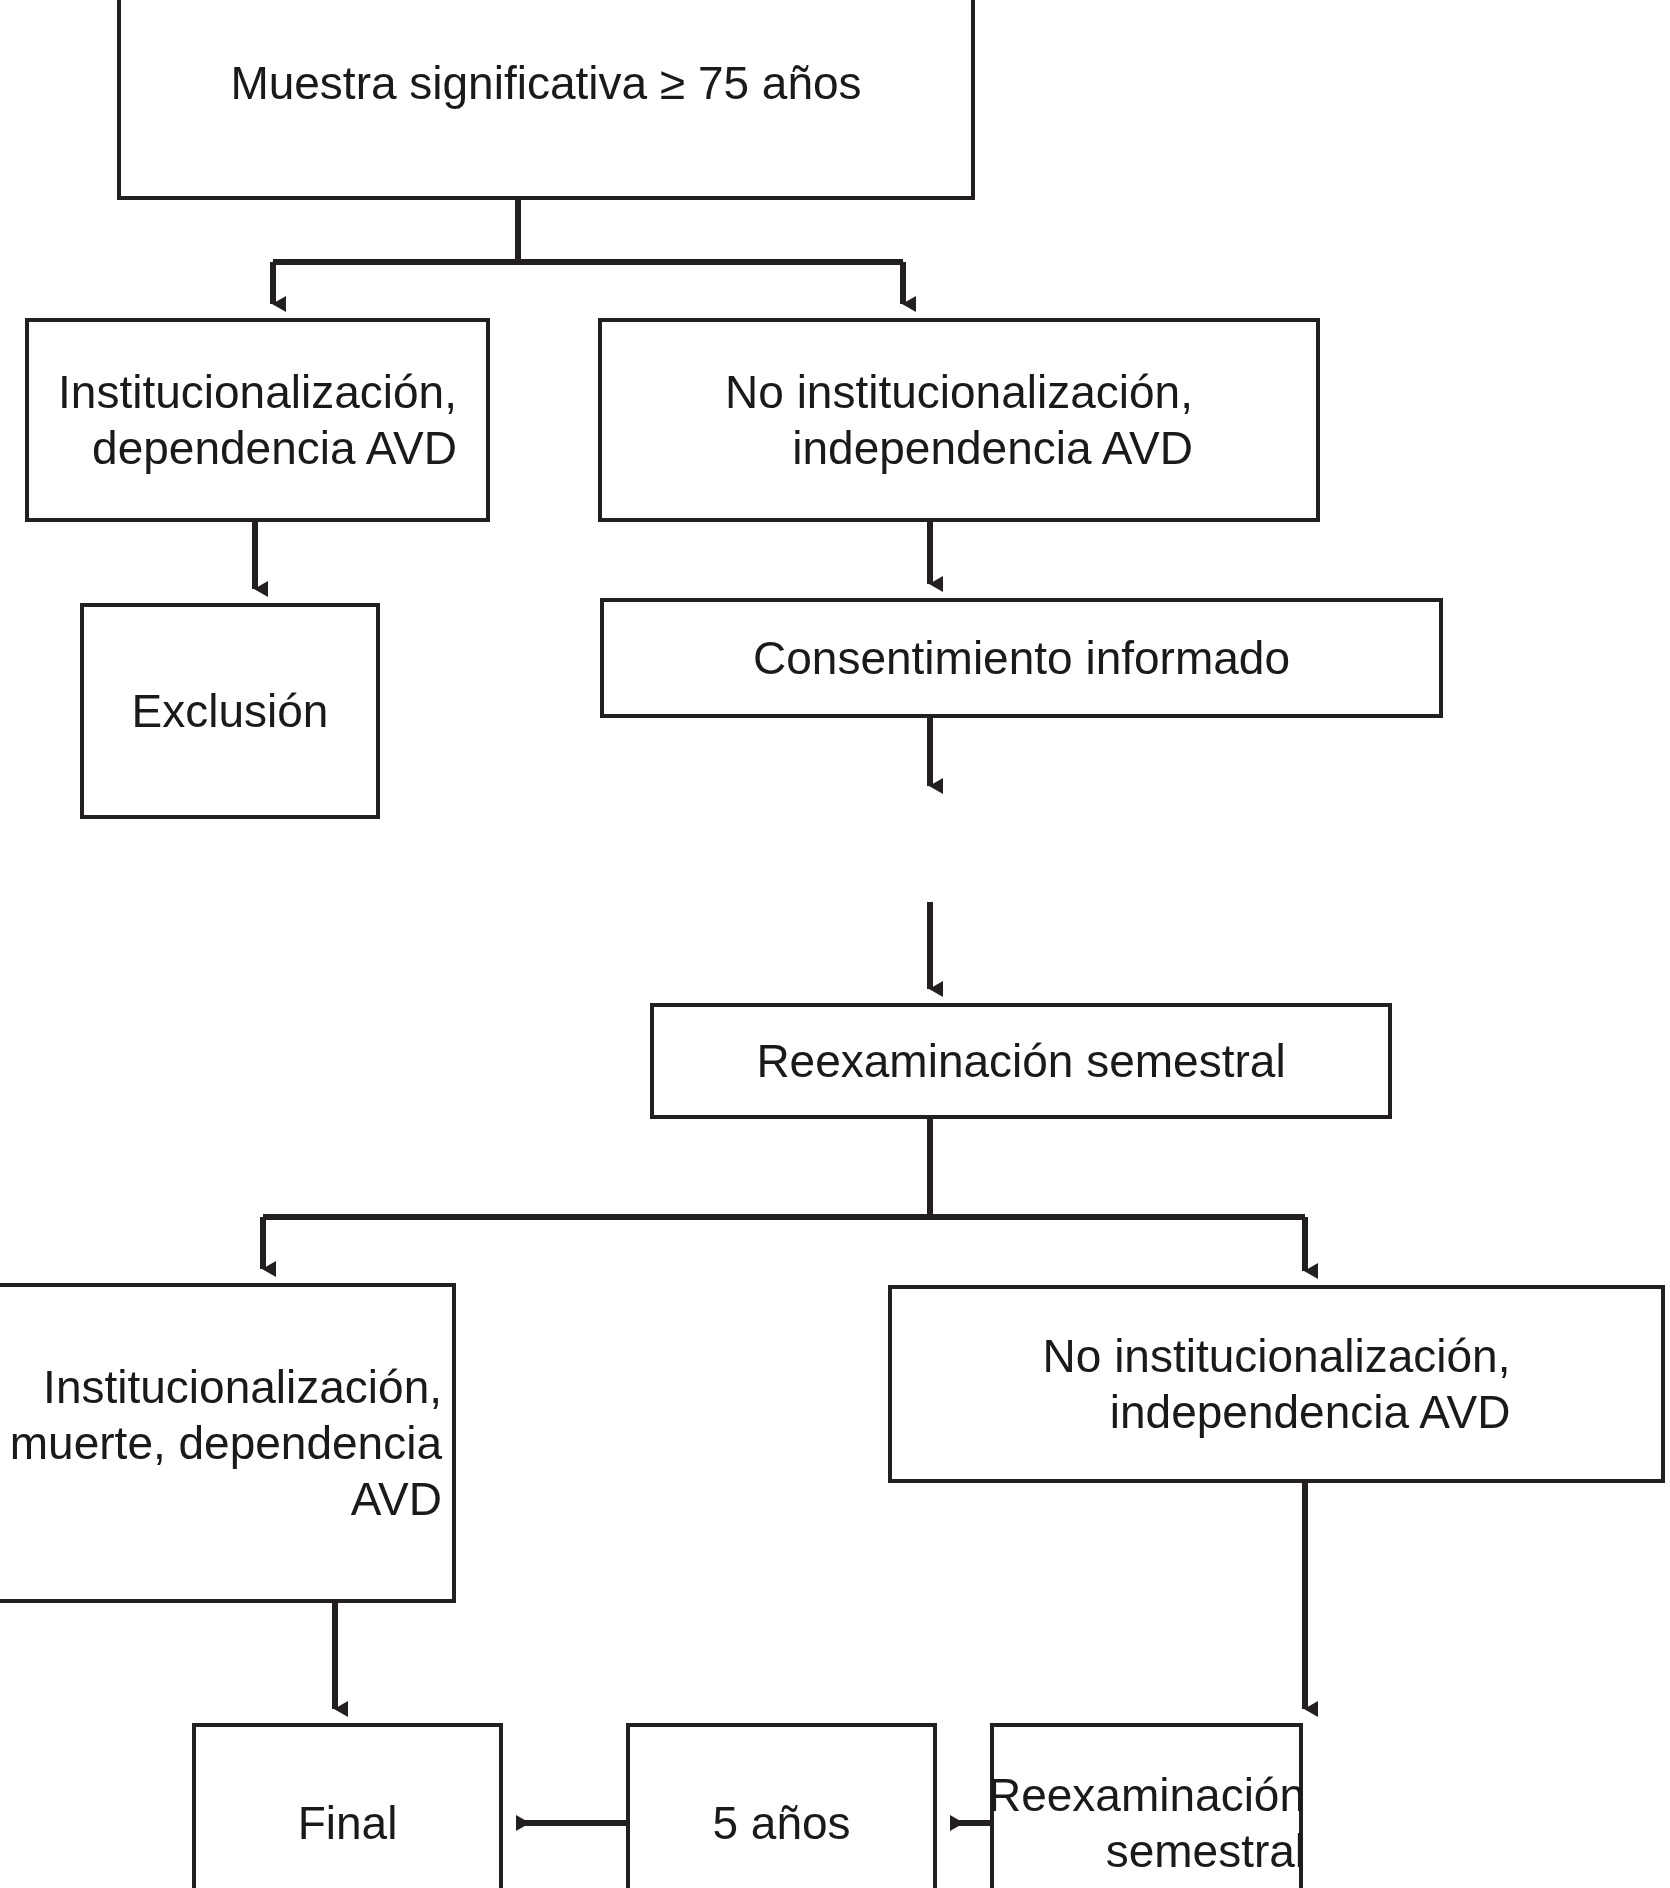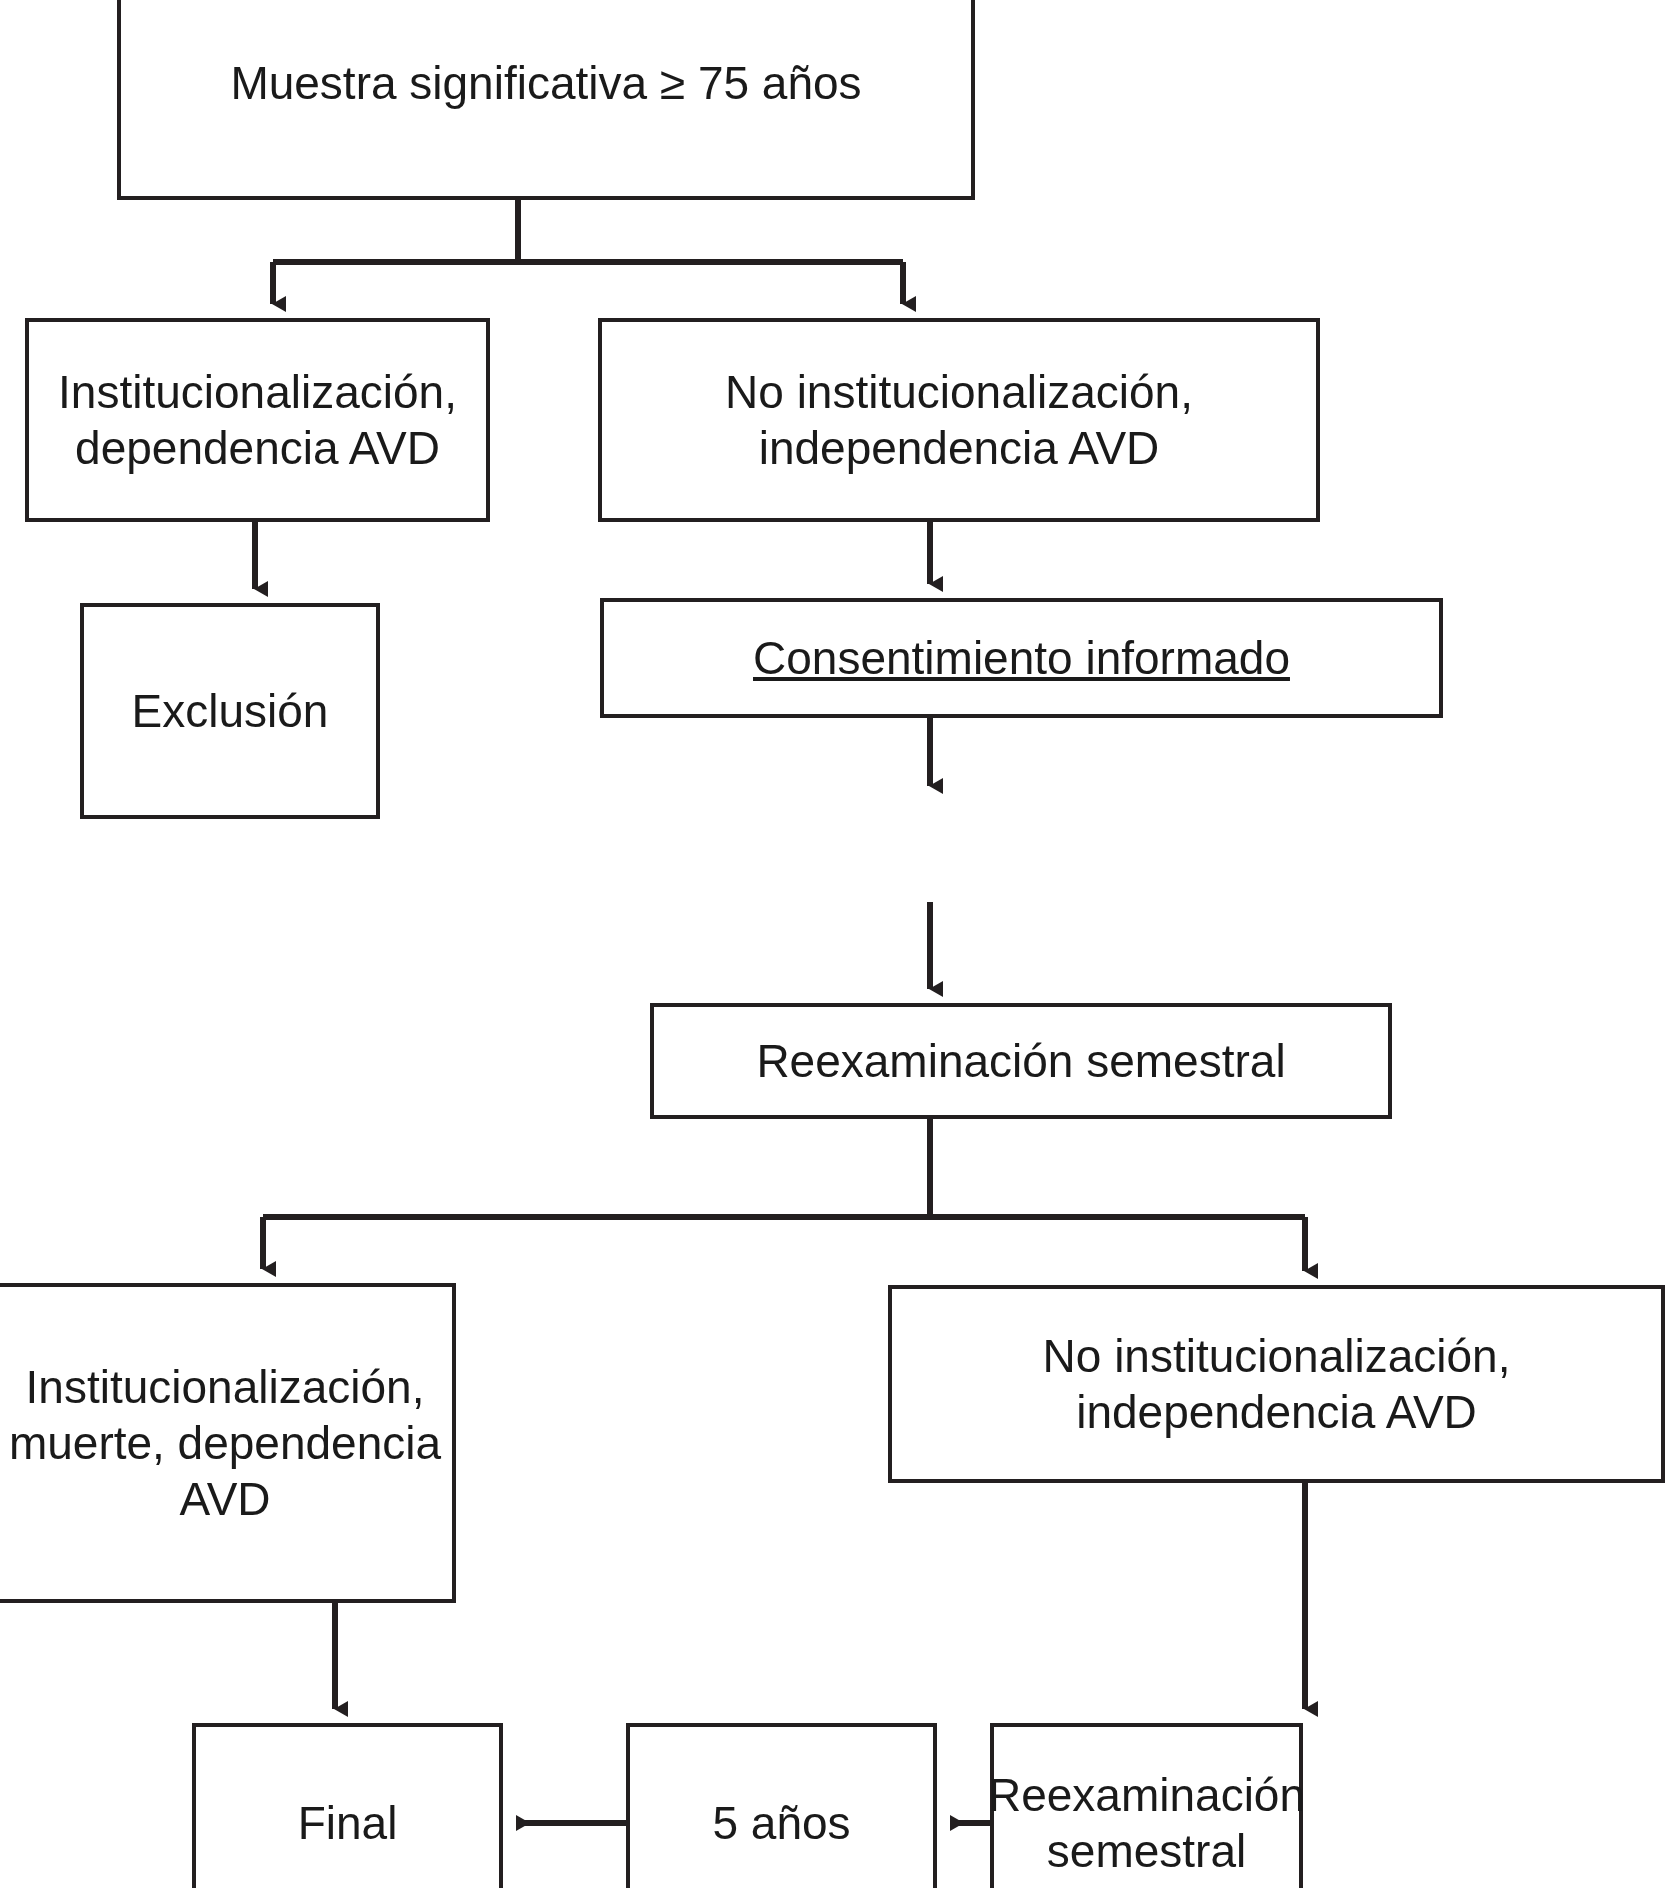--- a/index.html
+++ b/index.html
@@ -36,27 +36,28 @@
     justify-content: center;
     text-align: center;
     line-height: 1.22;
     font-size: 46px;
     color: #1a1a1a;
     padding: 0 10px;
   }
   .node .label {
     display: block;
     white-space: pre-line;
+    text-align: right;
   }
   
   #n-sample       { left: 117px;  top: -34px;   width: 858px; height: 234px; }
   #n-inst-dep     { left: 25px;   top: 318px;   width: 465px; height: 204px; }
   #n-noinst-indep { left: 598px;  top: 318px;   width: 722px; height: 204px; }
   #n-exclusion    { left: 80px;   top: 603px;   width: 300px; height: 216px; }
-  #n-consent      { left: 600px;  top: 598px;   width: 843px; height: 120px; text-decoration: underline; }
+  #n-consent      { left: 600px;  top: 598px;   width: 843px; height: 120px; }
   #n-eval         { left: 692px;  top: 800px;   width: 644px; height: 102px; }
   #n-reexam       { left: 650px;  top: 1003px;  width: 742px; height: 116px; }
   #n-inst-death   { left: -6px;   top: 1283px;  width: 462px; height: 320px; }
   #n-noinst-indep2{ left: 888px;  top: 1285px;  width: 777px; height: 198px; }
   #n-final        { left: 192px;  top: 1723px;  width: 311px; height: 200px; }
   #n-5years       { left: 626px;  top: 1723px;  width: 311px; height: 200px; }
   #n-reexam2      { left: 990px;  top: 1723px;  width: 313px; height: 200px; }
 </style>
 </head>
 <body>

